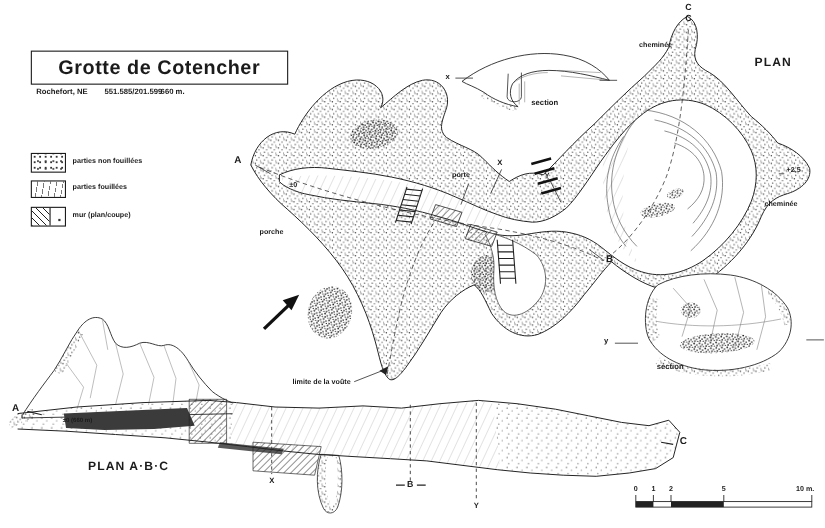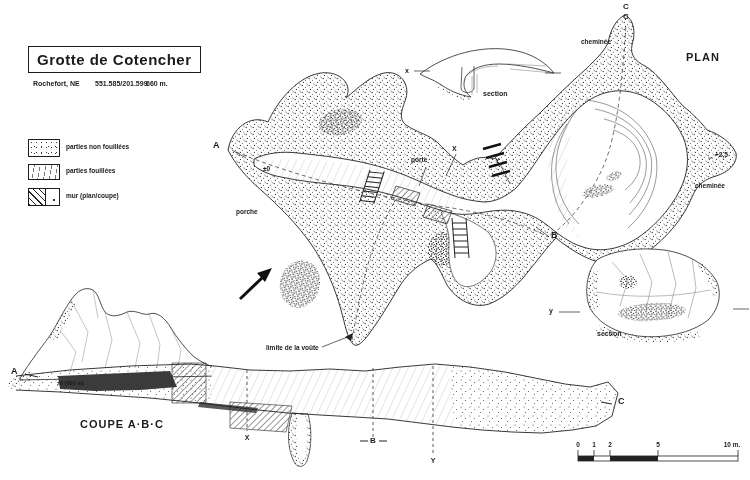--- a/index.html
+++ b/index.html
@@ -4,21 +4,21 @@
 <style>
   html,body{margin:0;padding:0;background:#e8e8e8;}
   #page{position:relative;width:750px;height:480px;background:#ffffff;overflow:hidden;
         font-family:"Liberation Sans","DejaVu Sans",sans-serif;color:#1b1b1b;}
   #drawing{position:absolute;left:0;top:0;}
   .lbl{position:absolute;font-weight:bold;white-space:nowrap;color:#1b1b1b;line-height:1;}
   .f5{font-size:5.5px;} .f6{font-size:6.5px;} .f7{font-size:7px;} .f8{font-size:8px;}
   .f9{font-size:9px;} .f11{font-size:11px;letter-spacing:1px;}
   .ctr{transform:translateX(-50%);}
   #title-box{position:absolute;left:28px;top:46px;border:1.6px solid #1b1b1b;
-             padding:4px 8px;font-size:15px;font-weight:bold;letter-spacing:.5px;background:#fff;}
+             padding:4px 24px;font-size:18px;font-weight:bold;letter-spacing:.5px;background:#fff;}
   .legend-swatch{position:absolute;width:32px;border:1px solid #1b1b1b;background:#fff;box-sizing:border-box;}
   #sw-stipple{left:28px;top:139px;height:18px;
     background-image:radial-gradient(#333 .8px,transparent .9px),radial-gradient(#333 .6px,transparent .7px);
     background-size:5px 5px,7px 7px;background-position:0 0,2px 3px;}
   #sw-lines{left:28px;top:164px;height:16px;
     background-image:repeating-linear-gradient(100deg,transparent 0 5px,#777 5px 5.7px);}
   #sw-wall{left:28px;top:188px;height:18px;display:flex;}
   #sw-wall .hatch{width:55%;height:100%;border-right:1px solid #1b1b1b;box-sizing:border-box;
     background-image:repeating-linear-gradient(45deg,#222 0 .9px,transparent .9px 4.5px);}
   #sw-wall .plain{flex:1;position:relative;}
@@ -276,21 +276,21 @@
   <div class="lbl f9" style="left:551px;top:231px;">B</div>
   <div class="lbl f6" style="left:266px;top:345px;">limite de la voûte</div>
 
   <div class="lbl f7" style="left:405px;top:67px;">x</div>
   <div class="lbl f7" style="left:483px;top:90px;">section</div>
   <div class="lbl f7" style="left:549px;top:307px;">y</div>
   <div class="lbl f7" style="left:597px;top:330px;">section</div>
 
   <div class="lbl f9" style="left:11px;top:367px;">A</div>
   <div class="lbl f5" style="left:57px;top:381px;">±0 (660 m)</div>
-  <div class="lbl f11" style="left:80px;top:419px;">COUPE A·B·C</div>
+  <div class="lbl f11" style="left:80px;top:419px;">PLAN A·B·C</div>
   <div class="lbl f7 ctr" style="left:247px;top:434px;">X</div>
   <div class="lbl f8 ctr" style="left:373px;top:437px;">B</div>
   <div class="lbl f7 ctr" style="left:433px;top:457px;">Y</div>
   <div class="lbl f9" style="left:618px;top:397px;">C</div>
 
   <div class="lbl f6 ctr" style="left:578px;top:442px;">0</div>
   <div class="lbl f6 ctr" style="left:594px;top:442px;">1</div>
   <div class="lbl f6 ctr" style="left:610px;top:442px;">2</div>
   <div class="lbl f6 ctr" style="left:658px;top:442px;">5</div>
   <div class="lbl f6 ctr" style="left:732px;top:442px;">10 m.</div>

